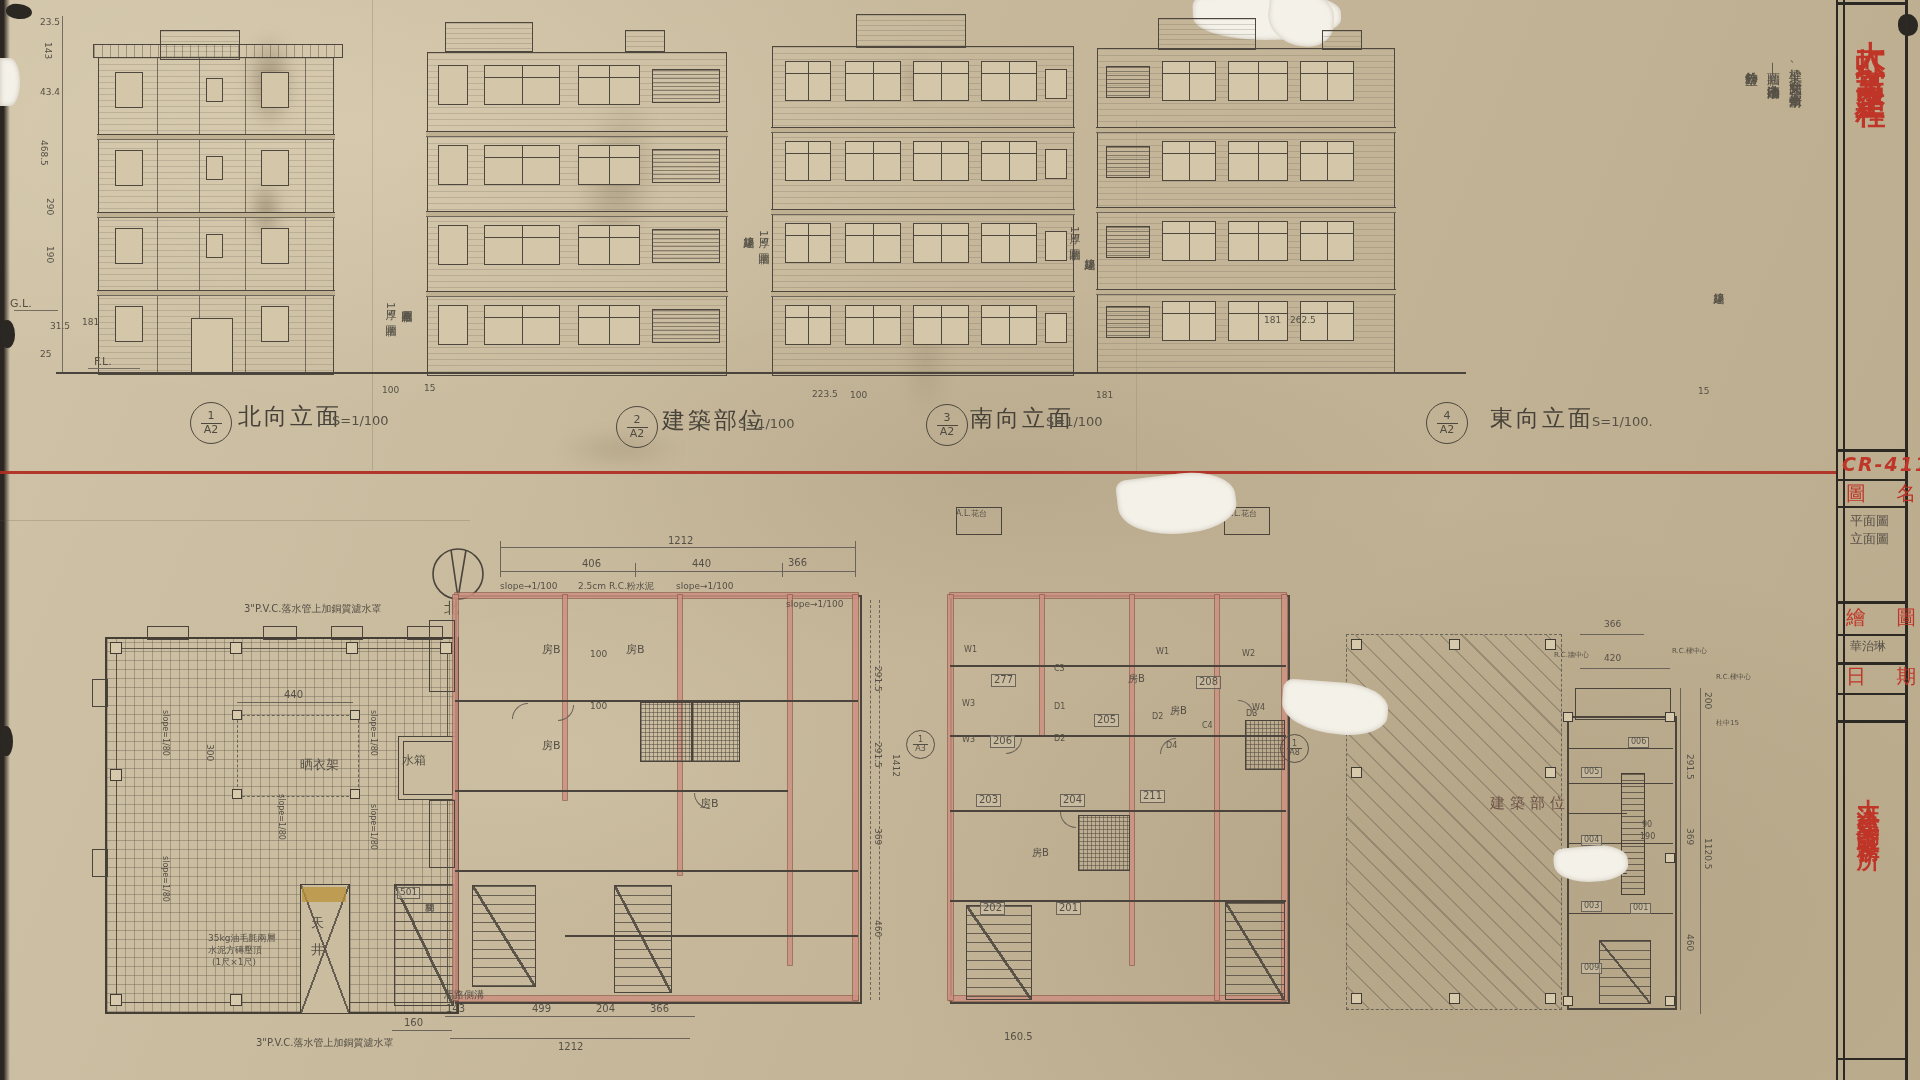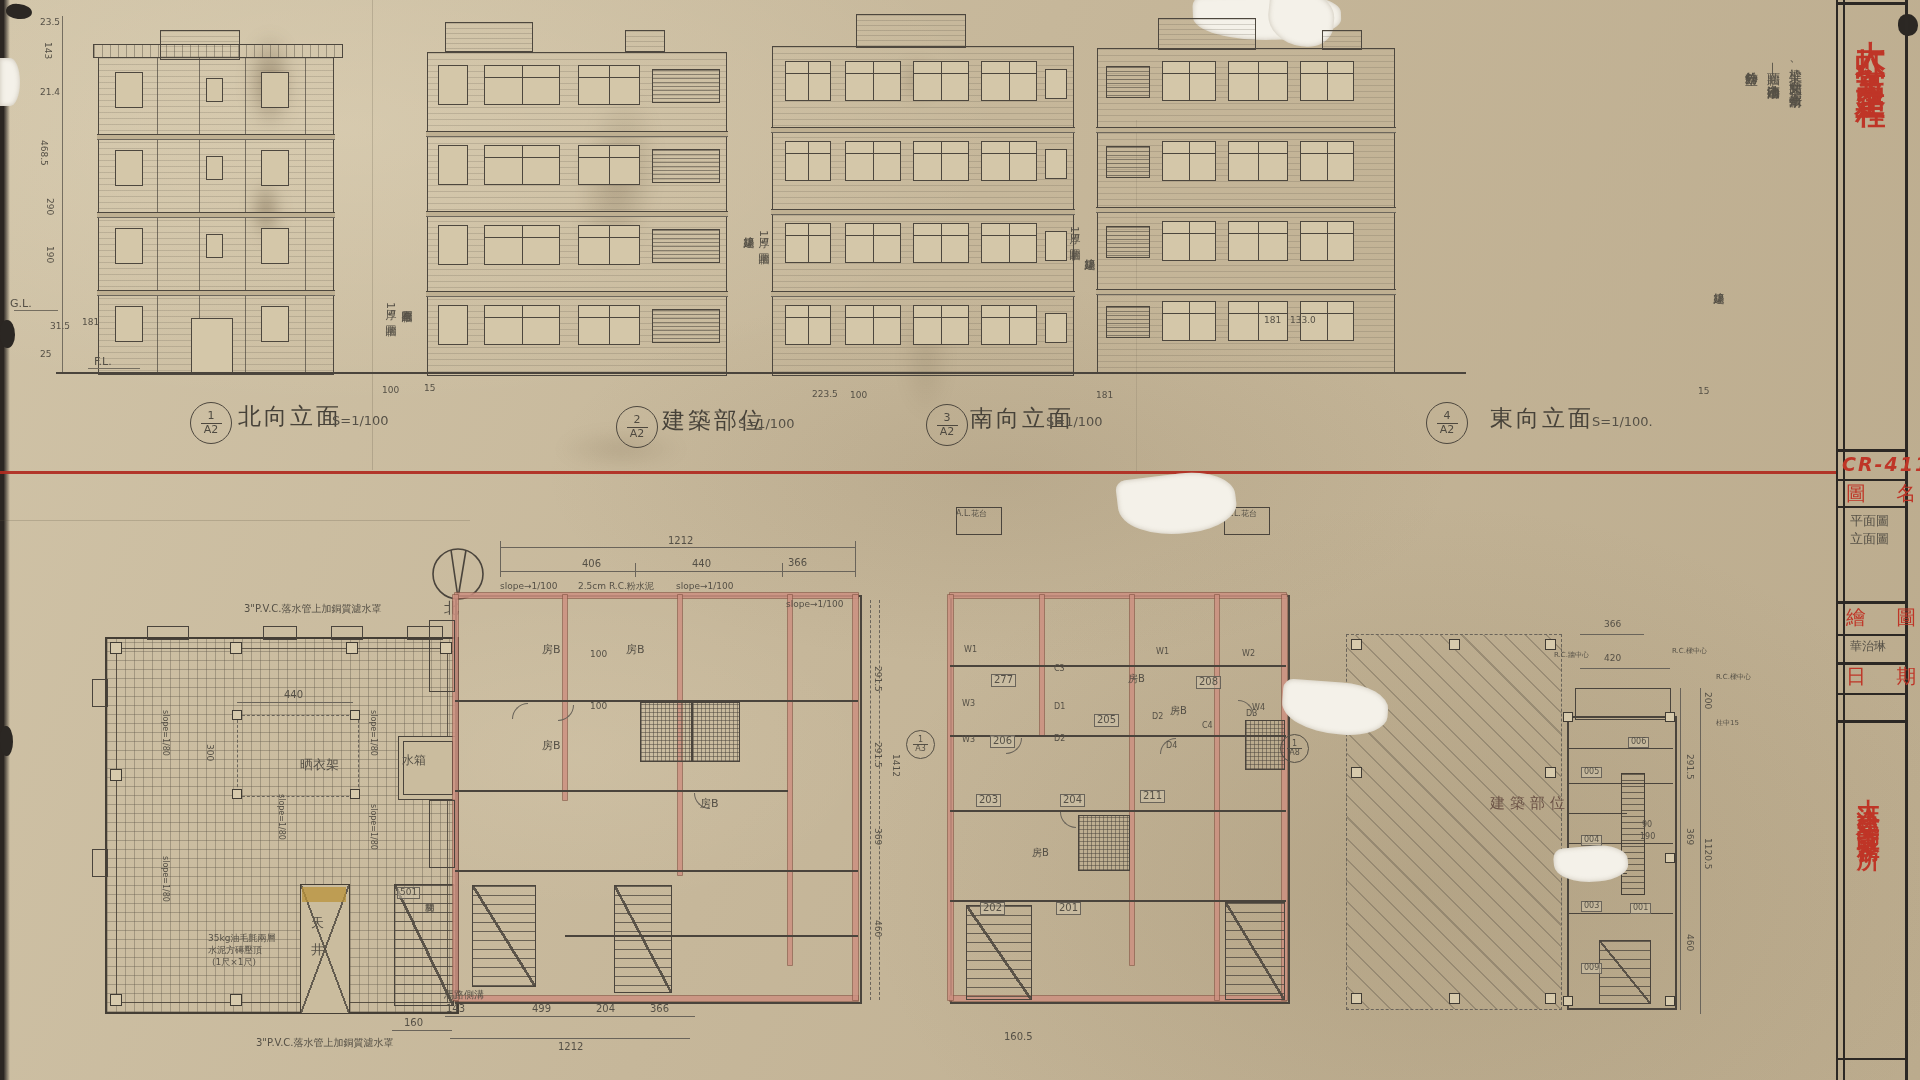--- a/index.html
+++ b/index.html
@@ -186,37 +186,37 @@
     </div>
   </div>
 
   <div class="ln" style="left:56px;top:372px;width:1410px;height:2px;"></div>
   <div class="pln" style="left:62px;top:16px;width:1px;height:356px;"></div>
   <div class="pln" style="left:14px;top:310px;width:44px;height:1px;"></div>
   <div class="pln" style="left:88px;top:368px;width:52px;height:1px;"></div>
 
   <div class="lbl s9" style="left:40px;top:18px;">23.5</div>
   <div class="lbl s9 v" style="left:42px;top:42px;">143</div>
-  <div class="lbl s9" style="left:40px;top:88px;">21.4</div>
+  <div class="lbl s9" style="left:40px;top:88px;">43.4</div>
   <div class="lbl s9 v" style="left:38px;top:140px;">468.5</div>
   <div class="lbl s9 v" style="left:44px;top:198px;">290</div>
   <div class="lbl s9 v" style="left:44px;top:246px;">190</div>
   <div class="lbl s9" style="left:50px;top:322px;">31.5</div>
   <div class="lbl s9" style="left:40px;top:350px;">25</div>
   <div class="lbl s11" style="left:10px;top:298px;">G.L.</div>
   <div class="lbl s11" style="left:94px;top:356px;">F.L.</div>
 
   <div class="lbl s9" style="left:82px;top:318px;">181</div>
   <div class="lbl s9" style="left:382px;top:386px;">100</div>
   <div class="lbl s9" style="left:424px;top:384px;">15</div>
   <div class="lbl s9" style="left:812px;top:390px;">223.5</div>
   <div class="lbl s9" style="left:850px;top:391px;">100</div>
   <div class="lbl s9" style="left:1096px;top:391px;">181</div>
   <div class="lbl s9" style="left:1264px;top:316px;">181</div>
-  <div class="lbl s9" style="left:1290px;top:316px;">133.0</div>
+  <div class="lbl s9" style="left:1290px;top:316px;">262.5</div>
   <div class="lbl s9" style="left:1698px;top:387px;">15</div>
 
   <div class="lbl s11 v" style="left:384px;top:302px;">厚15圍牆</div>
   <div class="lbl s11 v" style="left:400px;top:302px;">原有圍牆</div>
   <div class="lbl s11 v" style="left:742px;top:228px;">建築線</div>
   <div class="lbl s11 v" style="left:757px;top:230px;">厚15圍牆</div>
   <div class="lbl s11 v" style="left:1068px;top:226px;">厚15圍牆</div>
   <div class="lbl s11 v" style="left:1083px;top:250px;">建築線</div>
   <div class="lbl s11 v" style="left:1712px;top:284px;">建築線</div>
 

